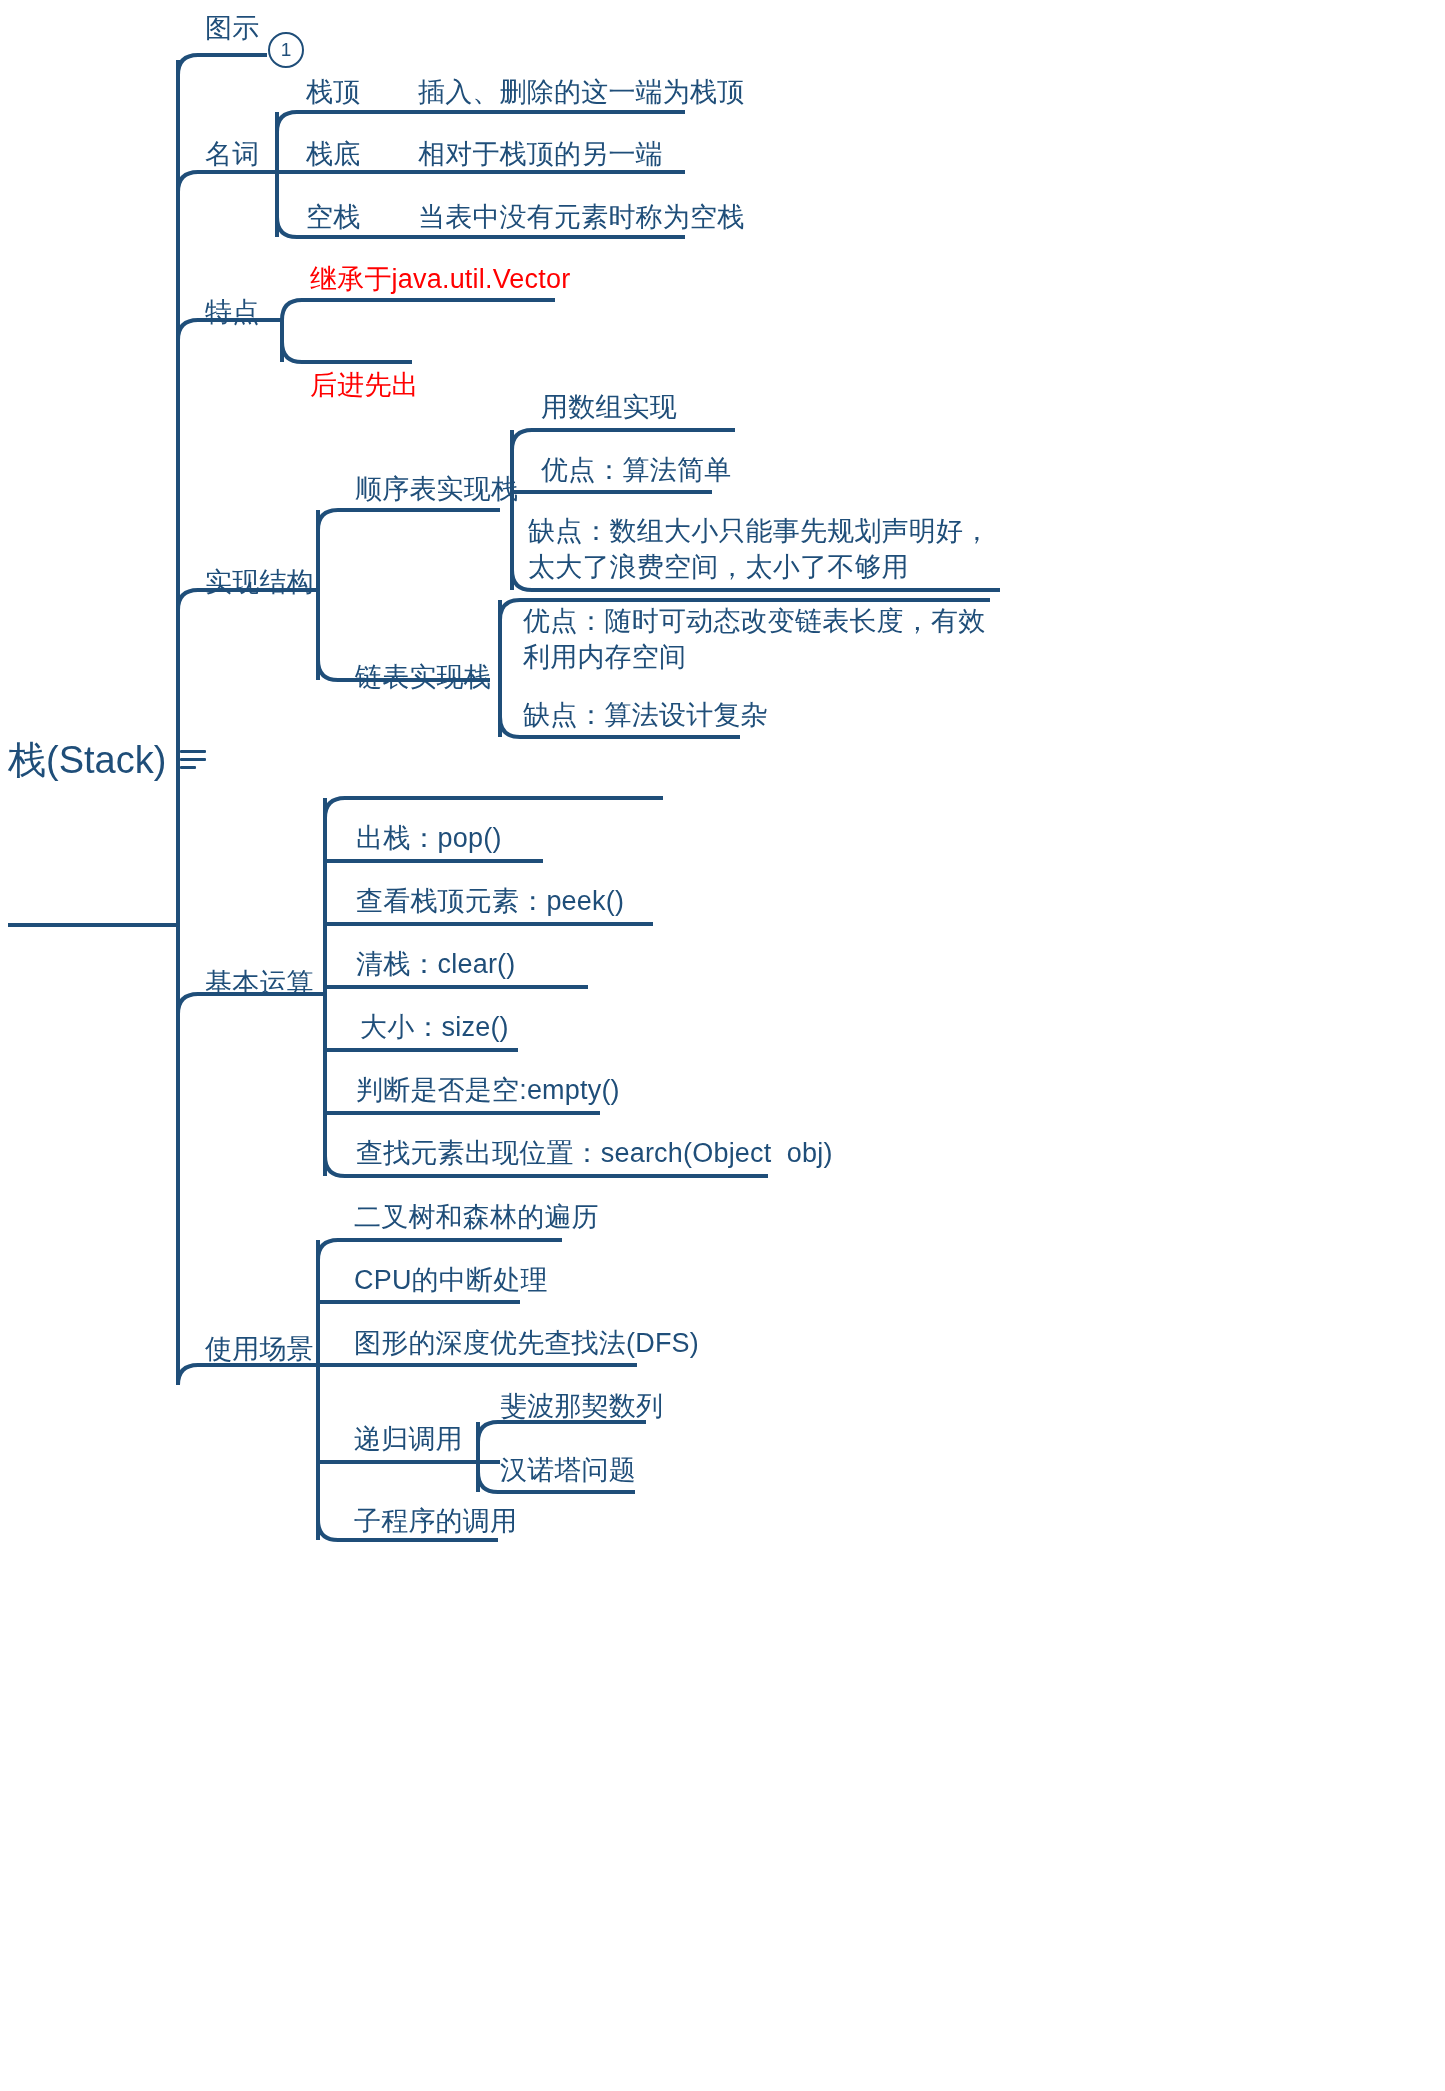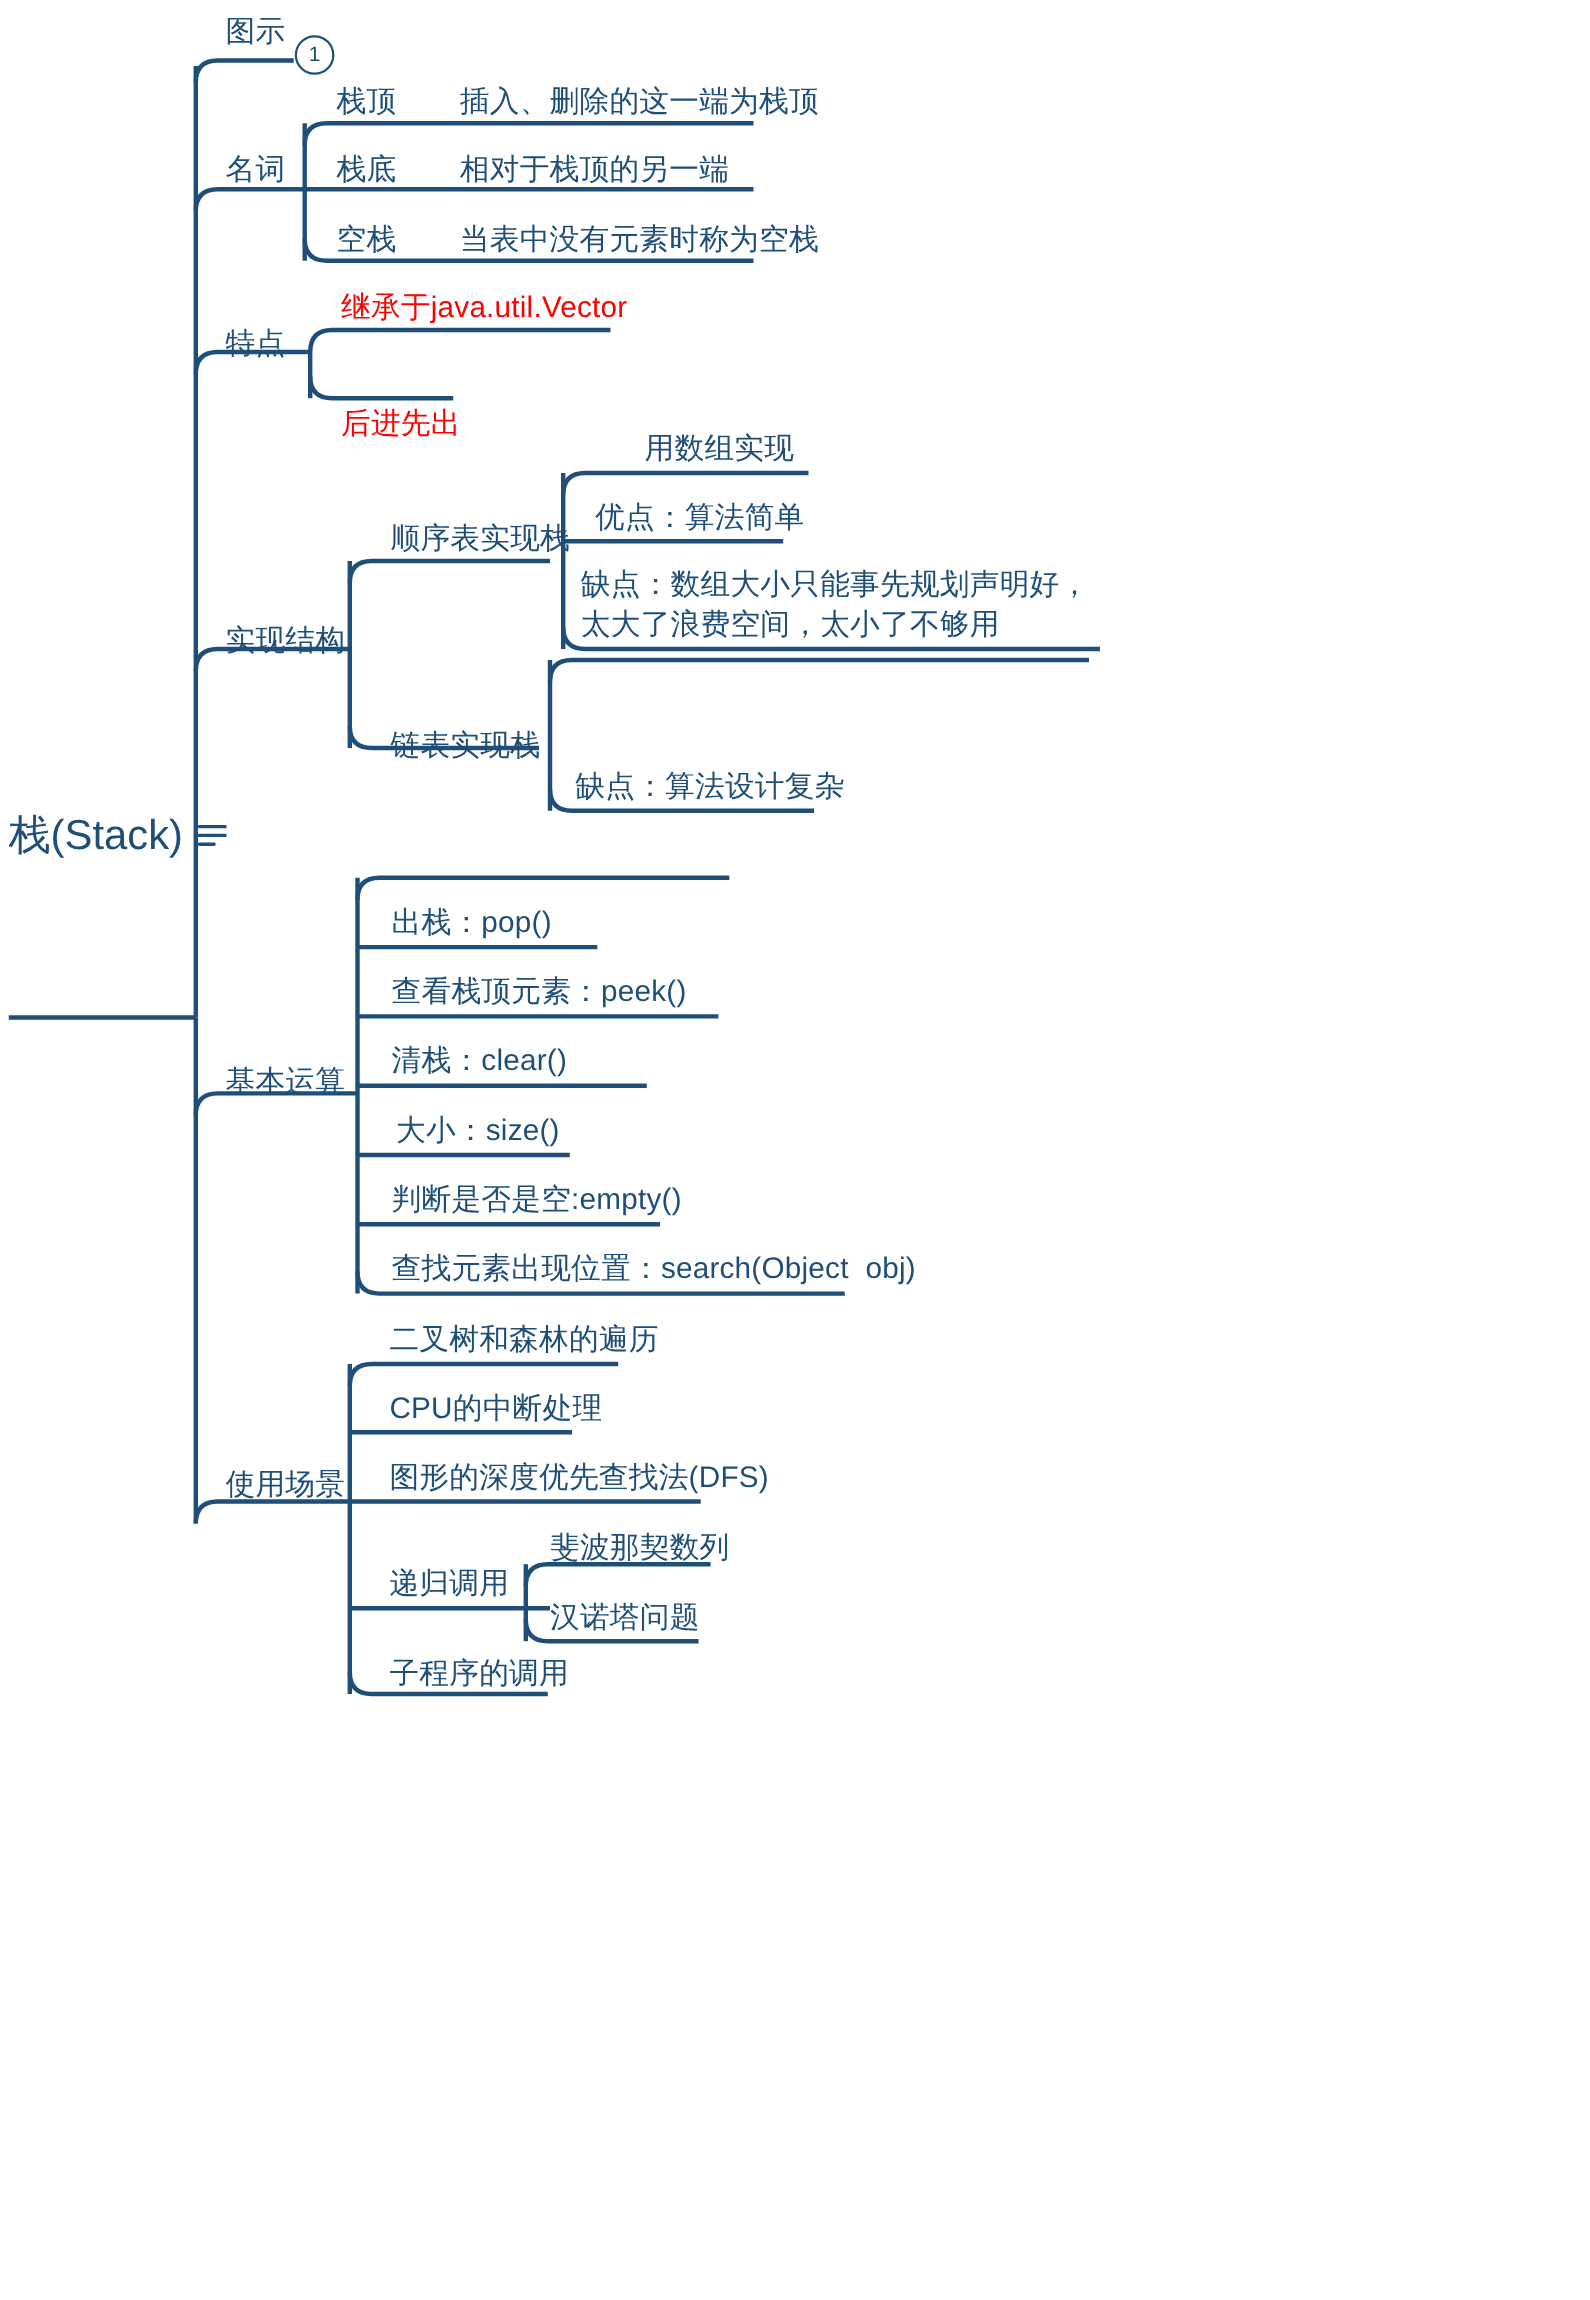--- a/index.html
+++ b/index.html
@@ -189,26 +189,27 @@
 
   <div class="node" style="left:205px; top:294px;">特点</div>
 
   <div class="node accent" style="left:310px; top:261px;">继承于java.util.Vector</div>
   <div class="node accent" style="left:310px; top:324px;margin-top:43px;">后进先出</div>
 
   <div class="node" style="left:205px; top:564px;">实现结构</div>
 
   <div class="node" style="left:355px; top:471px;">顺序表实现栈</div>
 
-  <div class="node" style="left:541px; top:389px;margin-left:45px;">用数组实现</div>
+  <div class="node" style="left:541px; top:389px;">用数组实现</div>
   <div class="node" style="left:541px; top:452px;">优点：算法简单</div>
   <div class="node wrap" style="left:528px; top:513px; width:478px;">缺点：数组大小只能事先规划声明好，太大了浪费空间，太小了不够用</div>
 
   <div class="node" style="left:355px; top:659px;">链表实现栈</div>
 
+  <div class="node wrap" style="left:523px; top:603px; width:470px;">优点：随时可动态改变链表长度，有效利用内存空间</div>
   <div class="node" style="left:523px; top:697px;text-align:center;">缺点：算法设计复杂</div>
 
   <div class="node" style="left:205px; top:965px;">基本运算</div>
 
   <div class="node" style="left:356px; top:820px;">出栈：pop()</div>
   <div class="node" style="left:356px; top:883px;">查看栈顶元素：peek()</div>
   <div class="node" style="left:356px; top:946px;">清栈：clear()</div>
   <div class="node" style="left:360px; top:1009px;">大小：size()</div>
   <div class="node" style="left:356px; top:1072px;">判断是否是空:empty()</div>
   <div class="node" style="left:356px; top:1135px;">查找元素出现位置：search(Object  obj)</div>

